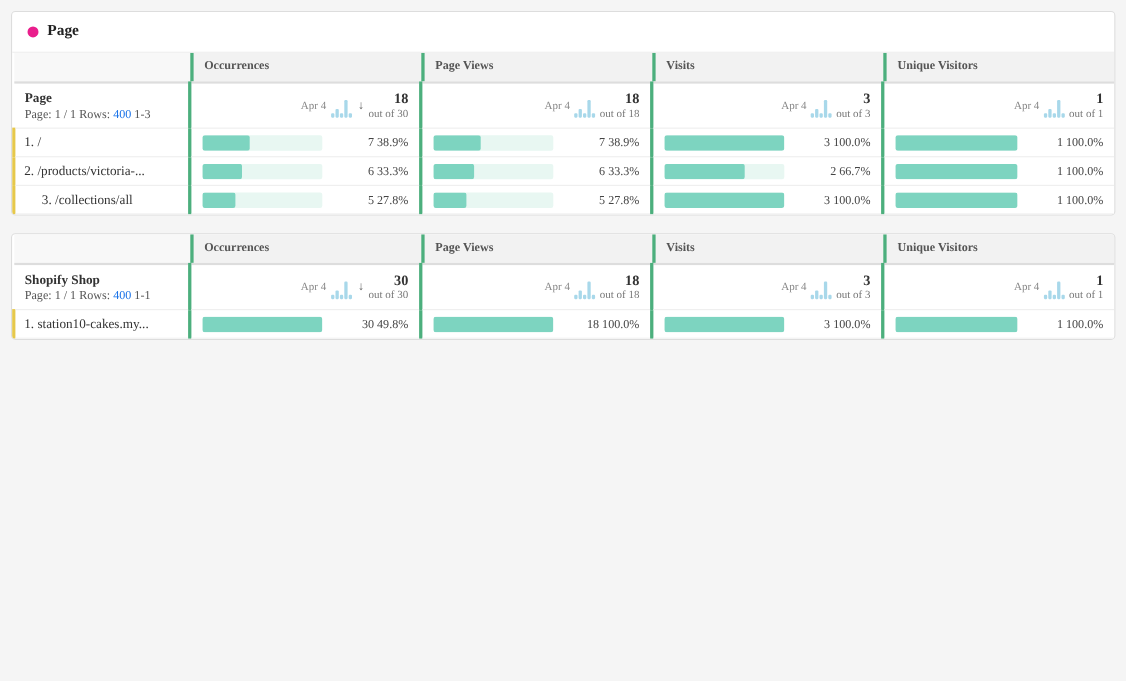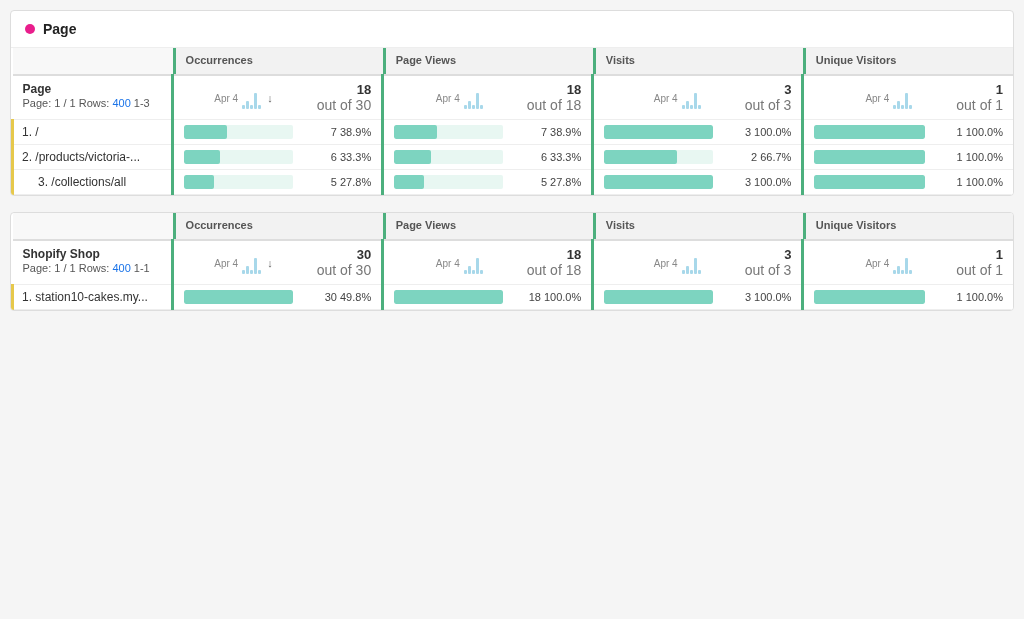--- a/index.html
+++ b/index.html
@@ -9,20 +9,21 @@
       padding: 10px;
       font-size: 12px;
       color: #333;
     }
     .panel {
       background: #fff;
       border: 1px solid #ddd;
       border-radius: 4px;
       margin-bottom: 16px;
       overflow: hidden;
+      font-family: Liberation Serif, serif;
     }
     .panel-header {
       display: flex;
       align-items: center;
       padding: 10px 14px;
       border-bottom: 1px solid #eee;
       justify-content: space-between;
     }
     .panel-header-left {
       display: flex;
@@ -133,23 +134,22 @@
       font-size: 11px;
     }
     .metric-value {
       text-align: right;
     }
     .metric-main {
       font-weight: 700;
       font-size: 13px;
     }
     .metric-sub {
-      font-size: 14px;
+      font-size: 10px;
       color: #777;
-      margin-left: 40px;
     }
     .date-label {
       font-size: 10px;
       color: #888;
       margin-top: 2px;
     }
 
     
     .data-row td {
       padding: 5px 10px;

